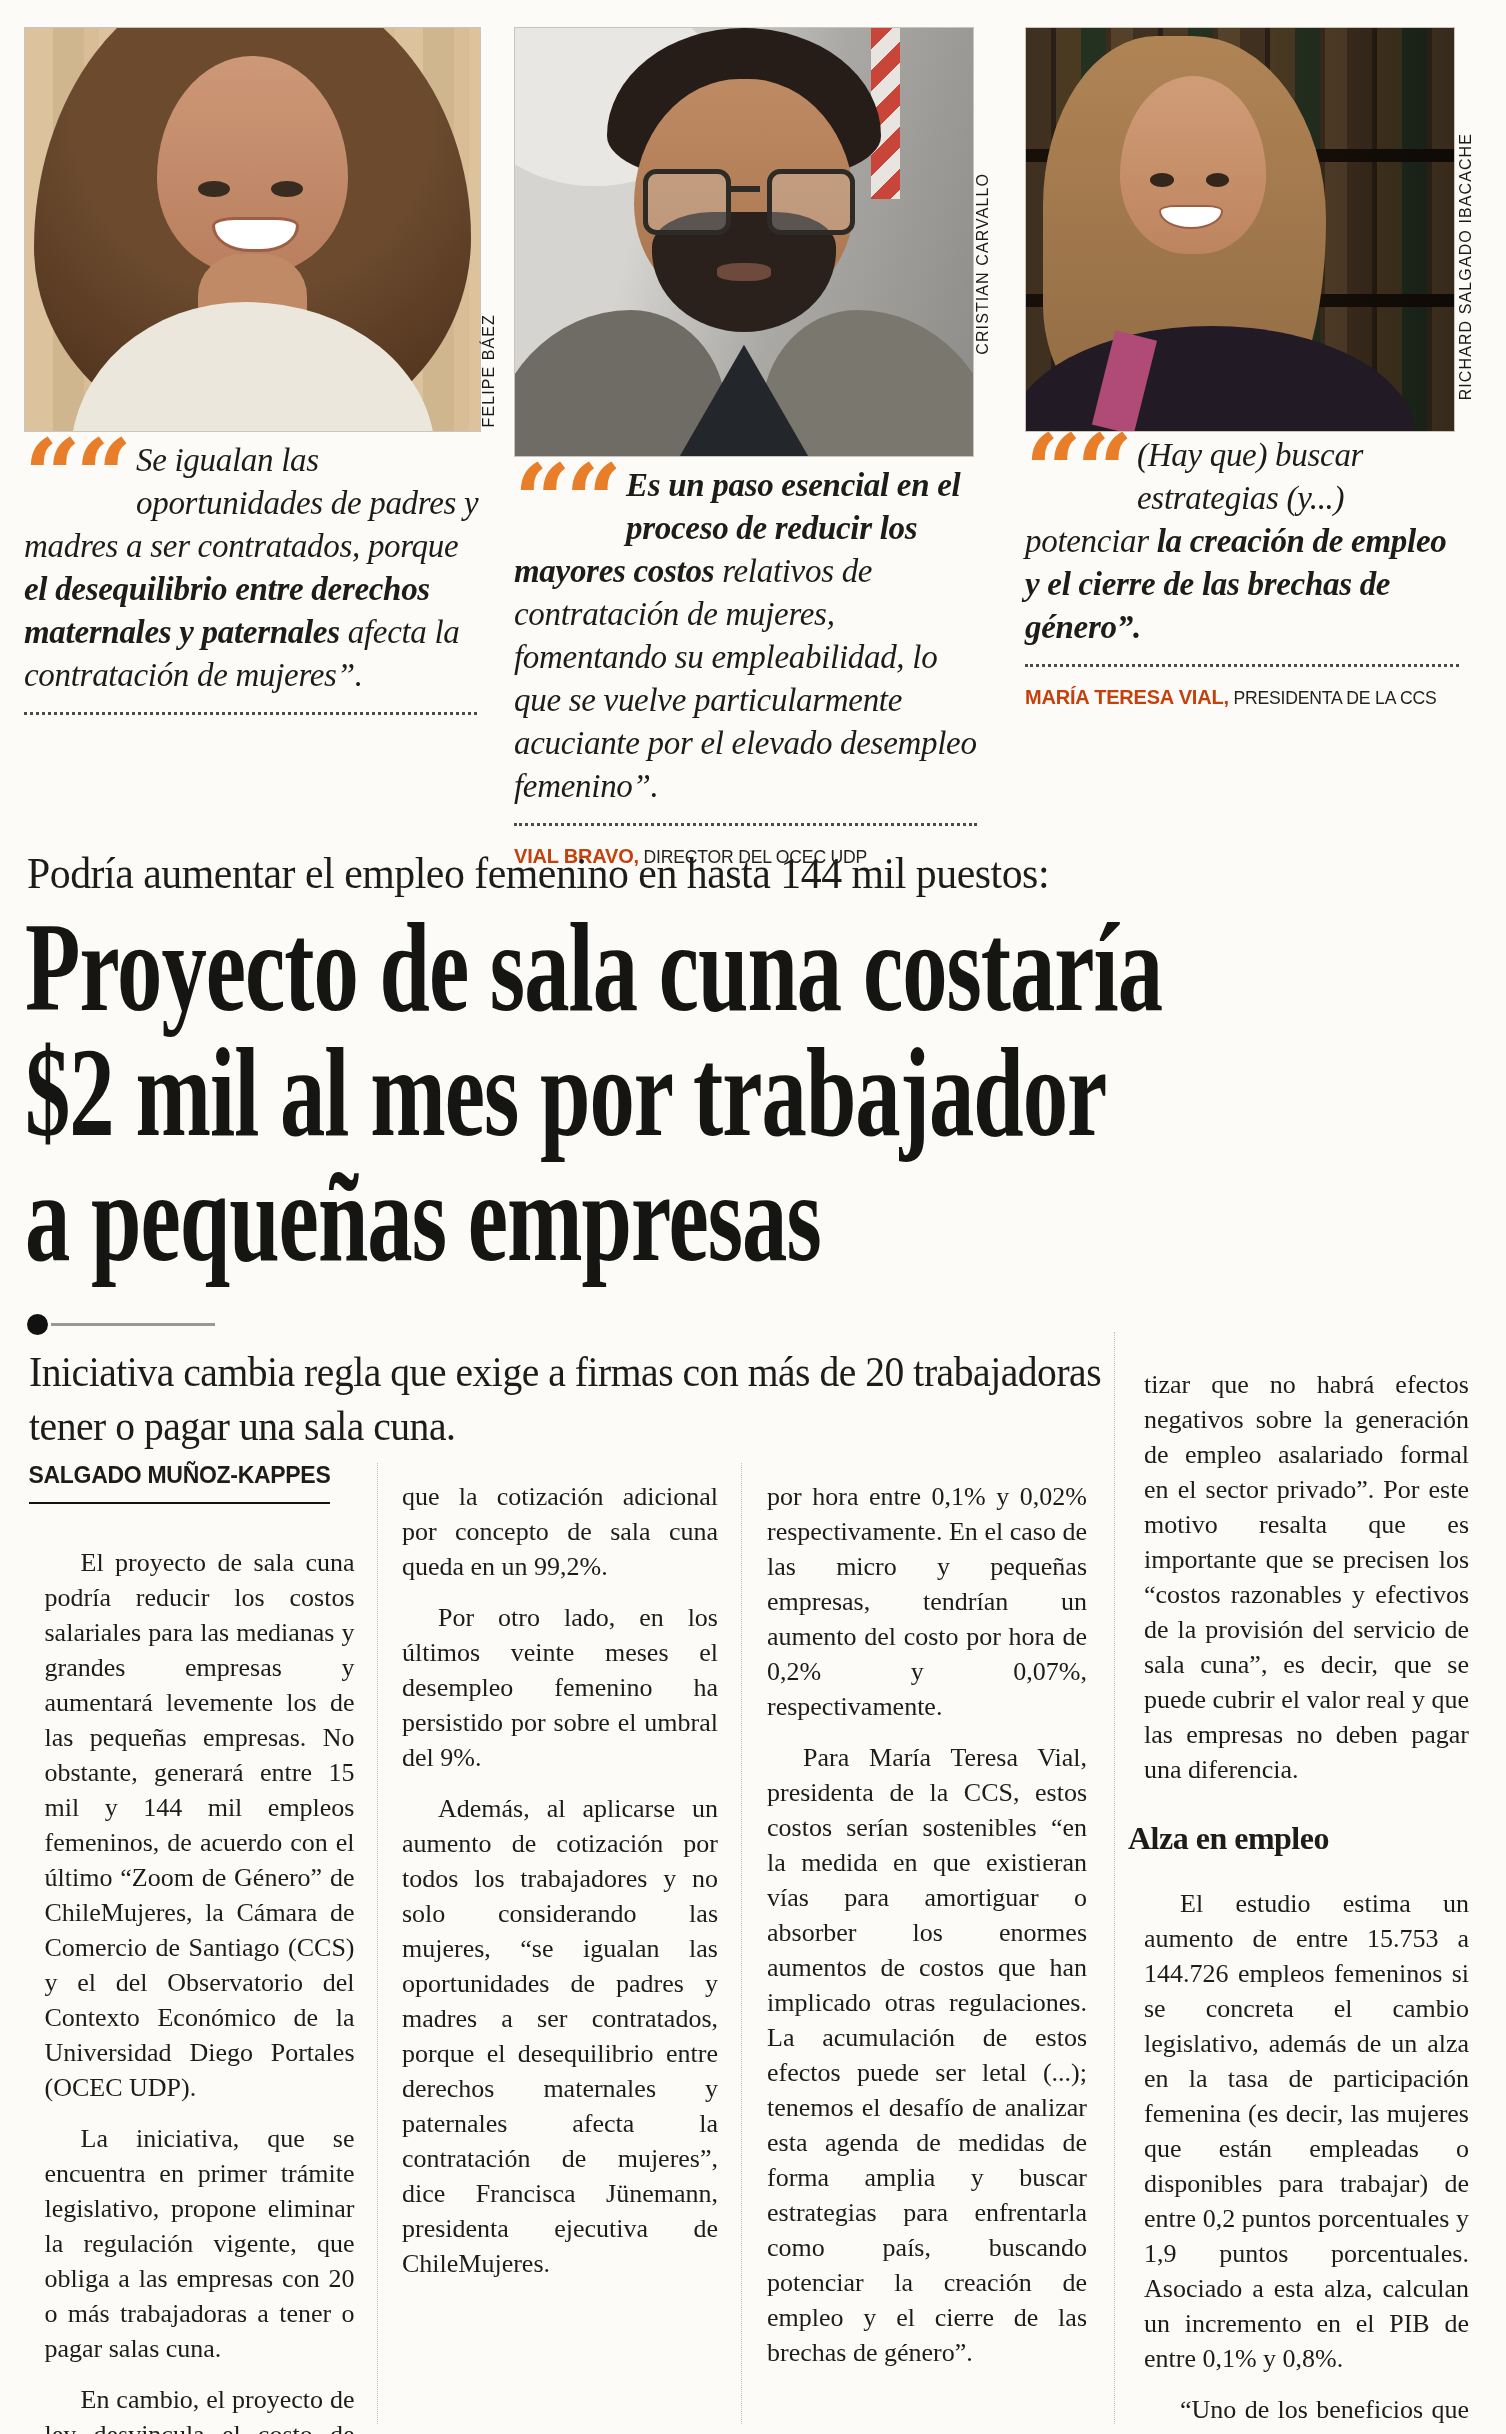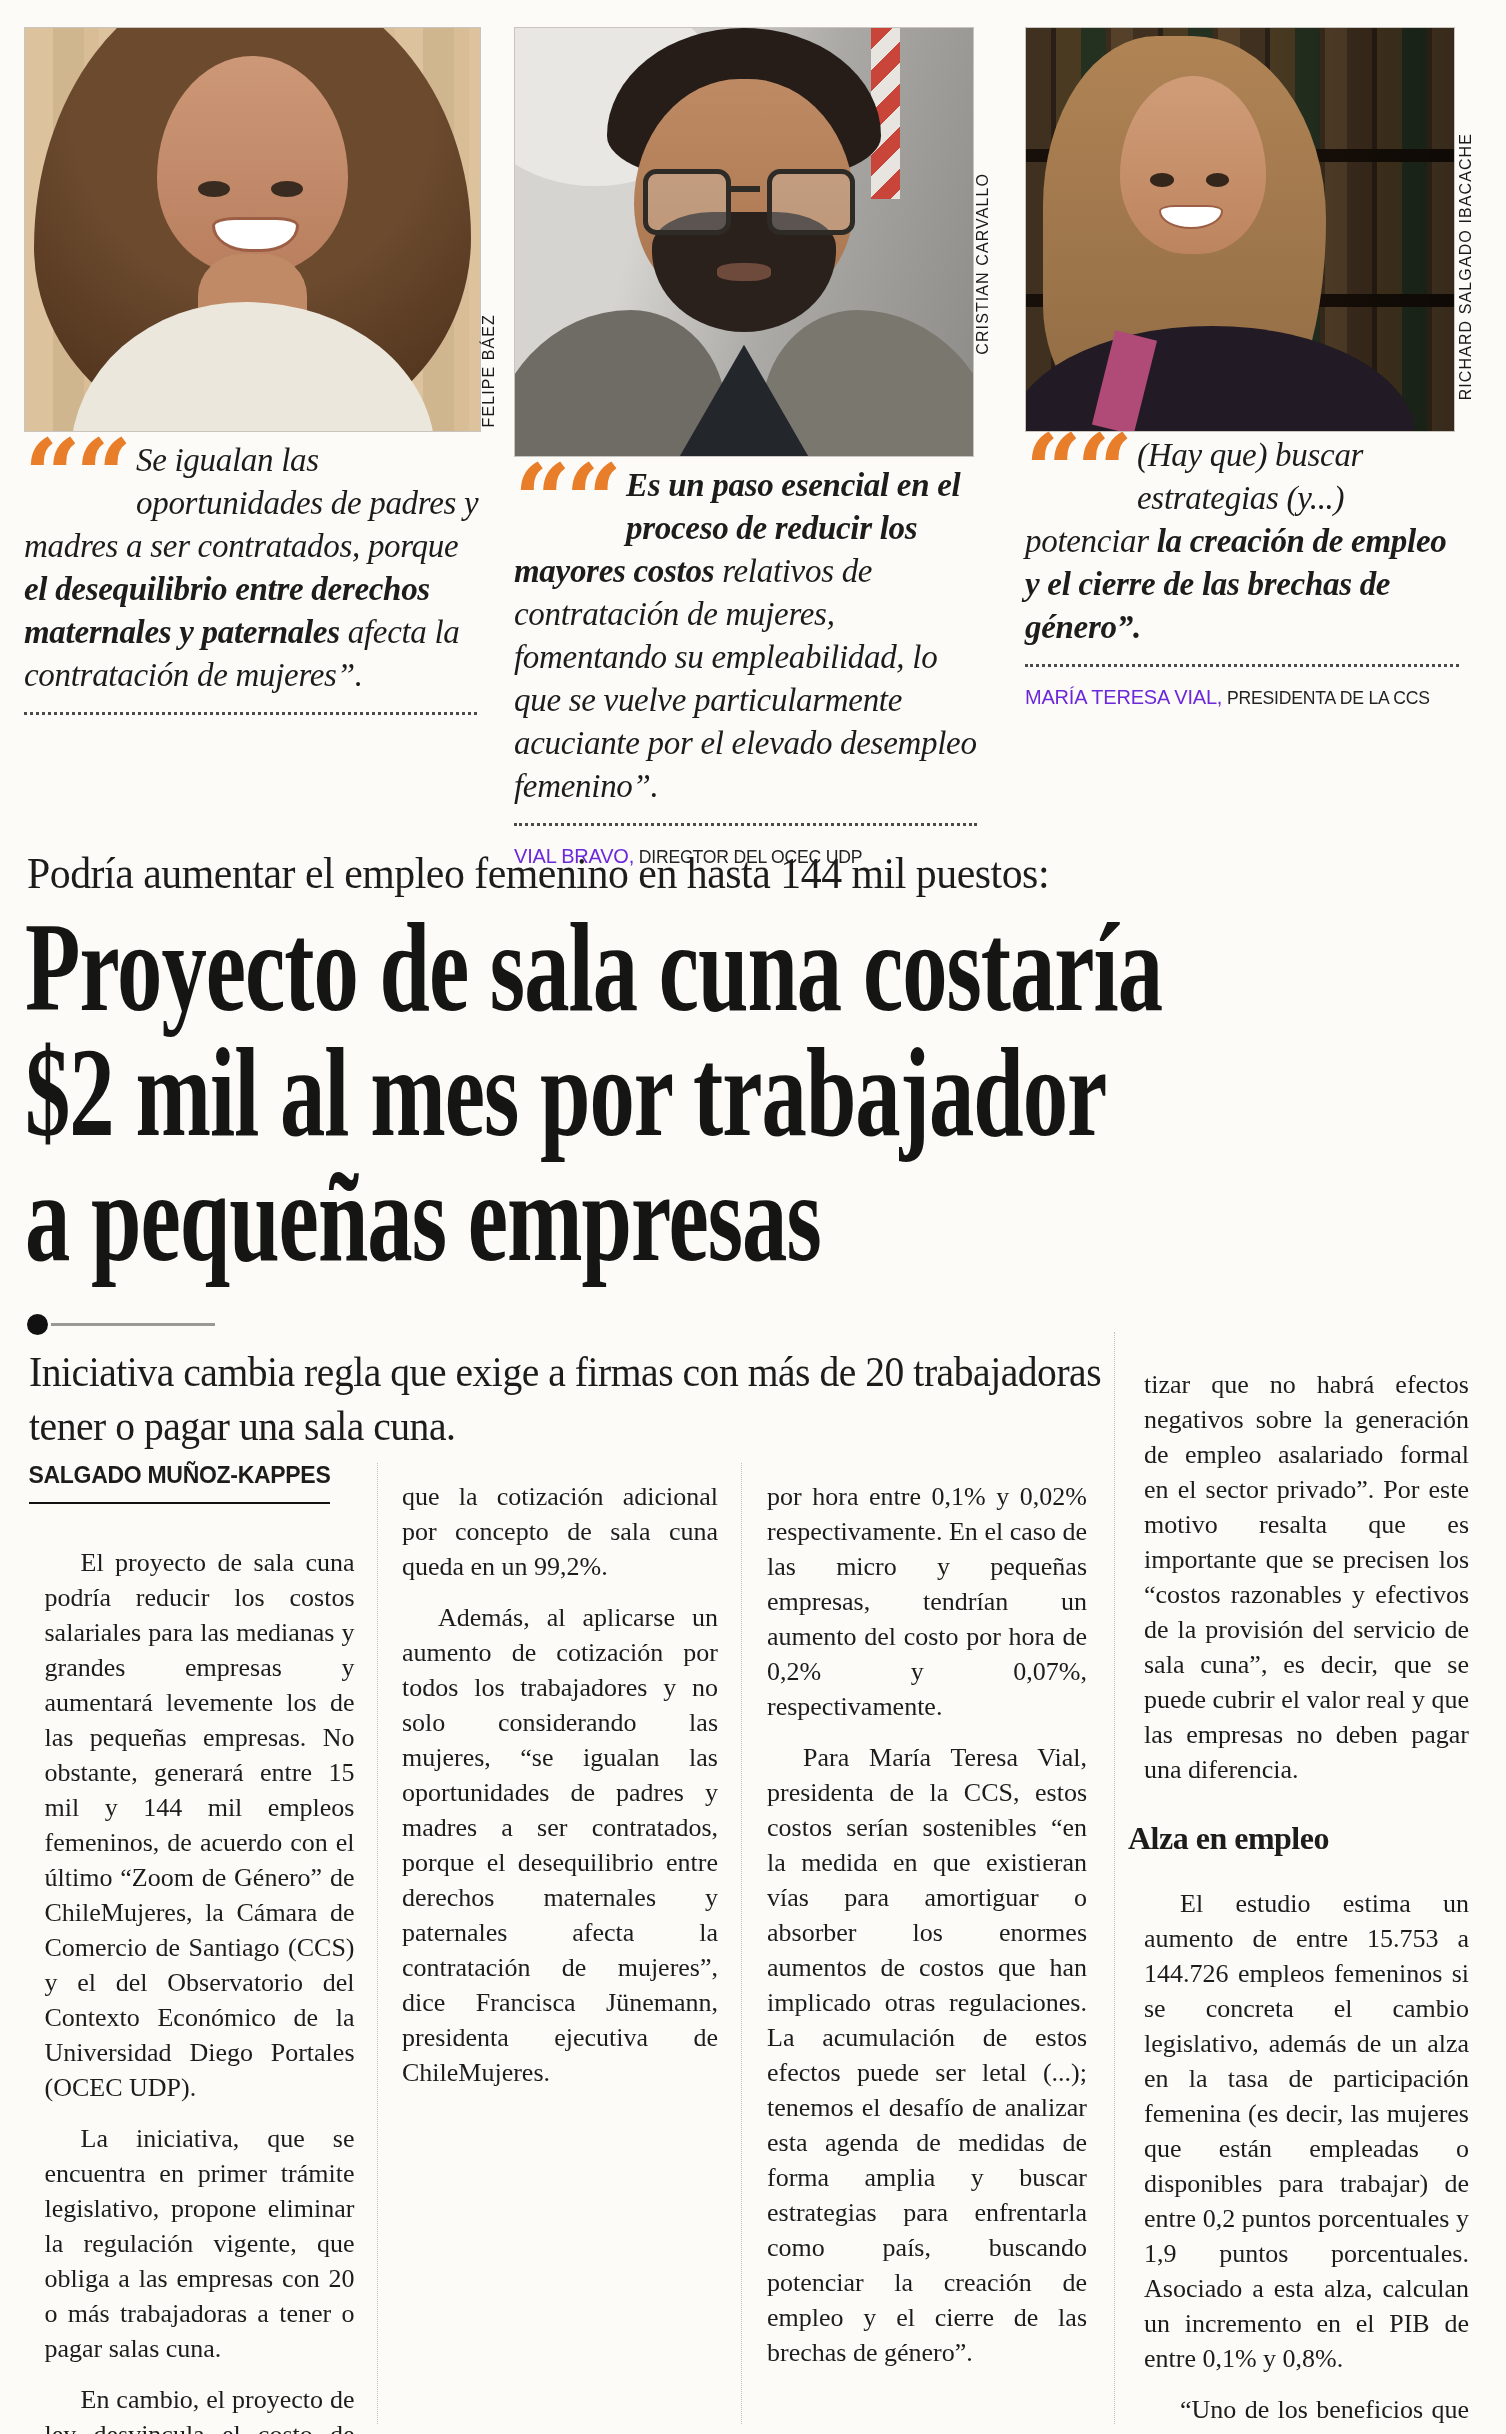--- a/index.html
+++ b/index.html
@@ -56,21 +56,21 @@
   .quote-block{position:absolute;}
   #quote-0{left:24px;top:439px;width:458px;}
   #quote-1{left:514px;top:464px;width:468px;}
   #quote-2{left:1025px;top:434px;width:438px;}
   .quote-mark{float:left;font-family:"DejaVu Serif",serif;font-weight:700;font-style:normal;
       font-size:99px;line-height:61px;color:var(--accent,#e87e2a);margin:5.7px 9.5px 0 0;letter-spacing:-5.7px;}
   .quote-text{font-style:italic;font-size:33px;line-height:43px;letter-spacing:-0.3px;}
   .q-bold{font-weight:700;}
   .quote-rule{border:none;border-top:3.8px dotted #4a4a48;margin:15px 0 11.4px 0;width:99%;}
   .quote-attr{font-family:"Liberation Sans",sans-serif;font-size:17.6px;line-height:24px;color:#222;letter-spacing:-0.2px;}
-  .quote-attr .attr-name{font-weight:400;font-size:20px;color:#6d28d9;}
+  .quote-attr .attr-name{font-weight:700;font-size:20px;color:#c2410c;}
 
   
   .kicker{position:absolute;left:27px;top:848px;font-size:44px;letter-spacing:-0.5px;
           transform:scaleX(.95);transform-origin:0 0;white-space:nowrap;}
   .headline{position:absolute;left:25px;top:905px;width:1997px;font-weight:700;font-size:126px;
             line-height:125px;letter-spacing:-1.4px;transform:scaleX(.72);transform-origin:0 0;color:#151513;}
   .headline div{white-space:nowrap;}
   .deck-bullet{position:absolute;left:27px;top:1314px;width:21px;height:21px;border-radius:50%;background:#111;}
   .deck-line{position:absolute;left:51px;top:1323px;width:164px;height:2.9px;background:#9a9894;}
   .deck{position:absolute;left:28.5px;top:1345px;width:1179px;font-size:43px;line-height:54px;
@@ -170,20 +170,21 @@
 
   <div class="vrule" id="vrule-1"></div>
   <div class="vrule" id="vrule-2"></div>
   <div class="vrule" id="vrule-3"></div>
 
   <div class="bodycol" id="col-1">
     <span class="byline">SALGADO MUÑOZ-KAPPES</span>
   <p class="body-p ind">El proyecto de sala cuna podría reducir los costos salariales para las medianas y grandes empresas y aumentará levemente los de las pequeñas empresas. No obstante, generará entre 15 mil y 144 mil empleos femeninos, de acuerdo con el último “Zoom de Género” de ChileMujeres, la Cámara de Comercio de Santiago (CCS) y el del Observatorio del Contexto Económico de la Universidad Diego Portales (OCEC UDP).</p><p class="body-p ind">La iniciativa, que se encuentra en primer trámite legislativo, propone eliminar la regulación vigente, que obliga a las empresas con 20 o más trabajadoras a tener o pagar salas cuna.</p><p class="body-p ind">En cambio, el proyecto de ley desvincula el costo de sala cuna del número de mujeres contratadas, al reemplazar el financiamiento por un aumento de la cotización del 0,3% sobre las remuneraciones de todos los trabajadores, a cargo del empleador. De esto, 0,1% se rebaja de la cotización actual del seguro de cesantía, por lo</p></div>
   <div class="bodycol" id="col-2">
       <p class="body-p">que la cotización adicional por concepto de sala cuna queda en un 99,2%.</p>
+      <p class="body-p ind">Por otro lado, en los últimos veinte meses el desempleo femenino ha persistido por sobre el umbral del 9%.</p>
       <p class="body-p ind">Además, al aplicarse un aumento de cotización por todos los trabajadores y no solo considerando las mujeres, “se igualan las oportunidades de padres y madres a ser contratados, porque el desequilibrio entre derechos maternales y paternales afecta la contratación de mujeres”, dice Francisca Jünemann, presidenta ejecutiva de ChileMujeres.</p>
     </div>
   <div class="bodycol" id="col-3">
       <p class="body-p">por hora entre 0,1% y 0,02% respectivamente. En el caso de las micro y pequeñas empresas, tendrían un aumento del costo por hora de 0,2% y 0,07%, respectivamente.</p>
       <p class="body-p ind">Para María Teresa Vial, presidenta de la CCS, estos costos serían sostenibles “en la medida en que existieran vías para amortiguar o absorber los enormes aumentos de costos que han implicado otras regulaciones. La acumulación de estos efectos puede ser letal (...); tenemos el desafío de analizar esta agenda de medidas de forma amplia y buscar estrategias para enfrentarla como país, buscando potenciar la creación de empleo y el cierre de las brechas de género”.</p>
     </div>
   <div class="bodycol" id="col-4">
       <p class="body-p">tizar que no habrá efectos negativos sobre la generación de empleo asalariado formal en el sector privado”. Por este motivo resalta que es importante que se precisen los “costos razonables y efectivos de la provisión del servicio de sala cuna”, es decir, que se puede cubrir el valor real y que las empresas no deben pagar una diferencia.</p>
       <h3 class="col-subhead">Alza en empleo</h3>
       <p class="body-p ind">El estudio estima un aumento de entre 15.753 a 144.726 empleos femeninos si se concreta el cambio legislativo, además de un alza en la tasa de participación femenina (es decir, las mujeres que están empleadas o disponibles para trabajar) de entre 0,2 puntos porcentuales y 1,9 puntos porcentuales. Asociado a esta alza, calculan un incremento en el PIB de entre 0,1% y 0,8%.</p>

